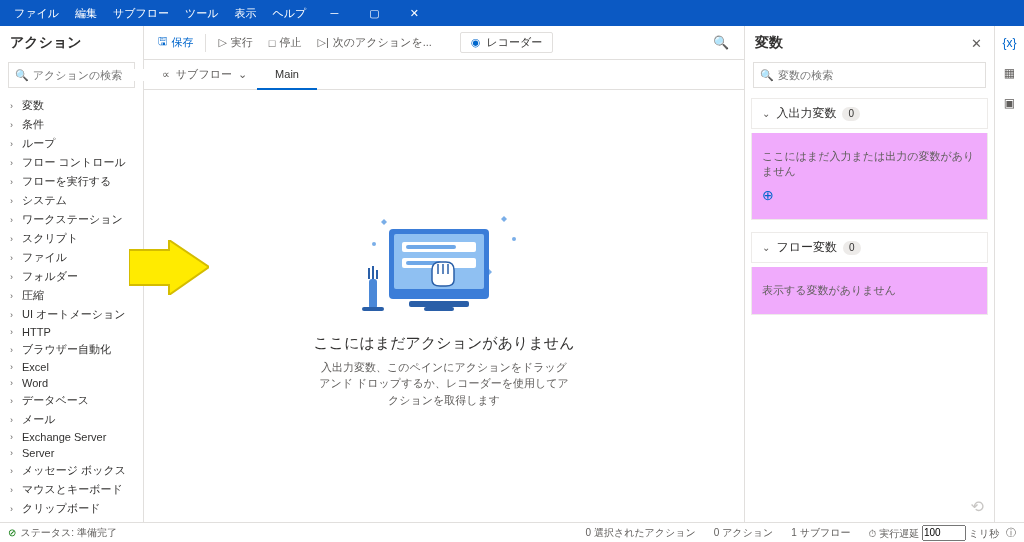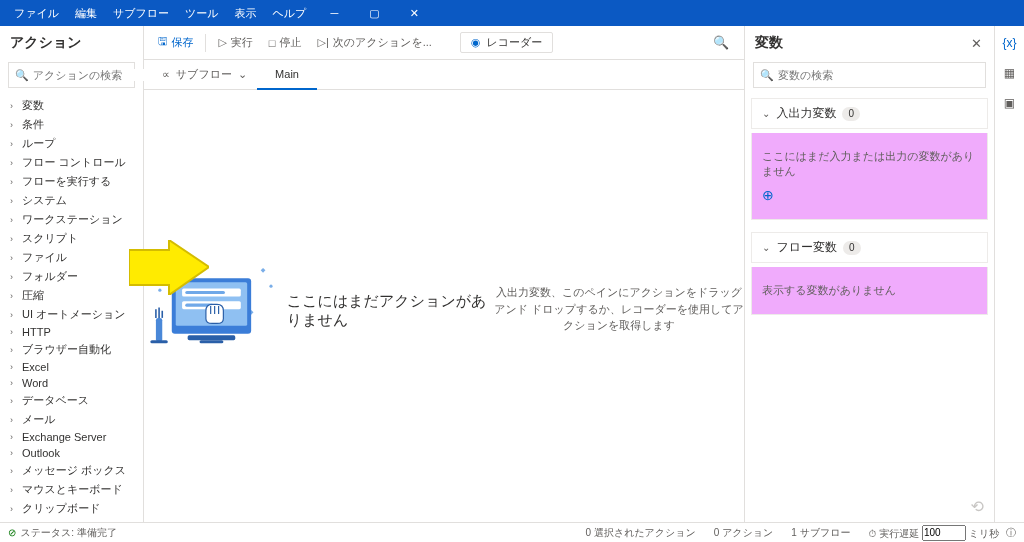--- a/index.html
+++ b/index.html
@@ -48,21 +48,21 @@
   .toolbar .recorder { margin-left: 8px; color: var(--accent); flex:0 0 auto; border:1px solid var(--border); border-radius:2px; padding:2px 10px; display:flex; align-items:center; gap:6px; }
   .toolbar .rec-wrap { flex:1; display:flex; justify-content:flex-start; margin-left:10px;}
   .toolbar .search-r { margin-left:auto; color: var(--accent); font-size:13px; padding:0 6px; }
 
   
   .tabsrow { height: 30px; display:flex; align-items:center; border-bottom: 1px solid var(--border); padding-left: 8px; font-size: 11px; }
   .subflow-btn { color: var(--muted); display:flex; align-items:center; gap:6px; padding:0 10px; height:30px; }
   .tab { padding: 0 18px; height:30px; display:flex; align-items:center; border-bottom: 2px solid var(--accent); color: var(--text); }
 
   
-  .canvas { flex:1; position: relative; background:#fff; display:flex; align-items:center; justify-content:center; flex-direction:row; }
+  .canvas { flex:1; position: relative; background:#fff; display:flex; align-items:center; justify-content:center; flex-direction:column; }
   .empty-title { font-size: 15px; color: var(--text); margin-top:10px; font-weight:400; }
   .empty-desc { font-size: 11px; color: var(--muted); max-width: 250px; text-align:center; margin-top:6px; line-height:1.5; }
   .arrow-overlay { position:absolute; left:-15px; top:150px; width:80px; height:55px; pointer-events:none; }
 
   
   .right-header { display:flex; align-items:center; padding: 8px 8px 4px 10px; }
   .right-header .title { font-size: 14px; font-weight:600; color: var(--text); flex:1; }
   .right-header .close { color: var(--muted); font-size:13px; padding:0 4px; }
   .section-head { display:flex; align-items:center; gap:6px; padding: 6px 10px; font-size: 12px; color: var(--text); background:#fff; border:1px solid #edebe9; margin: 4px 6px 0 6px;}
   .section-head .chev { font-size:10px; color: var(--muted); }
@@ -182,21 +182,21 @@
         <div class="item">
           <span class="chev">›</span>
           <span>メール</span>
         </div>
         <div class="item">
           <span class="chev">›</span>
           <span>Exchange Server</span>
         </div>
         <div class="item">
           <span class="chev">›</span>
-          <span>Outlook</span>
+          <span>Server</span>
         </div>
         <div class="item">
           <span class="chev">›</span>
           <span>メッセージ ボックス</span>
         </div>
         <div class="item">
           <span class="chev">›</span>
           <span>マウスとキーボード</span>
         </div>
         <div class="item">

